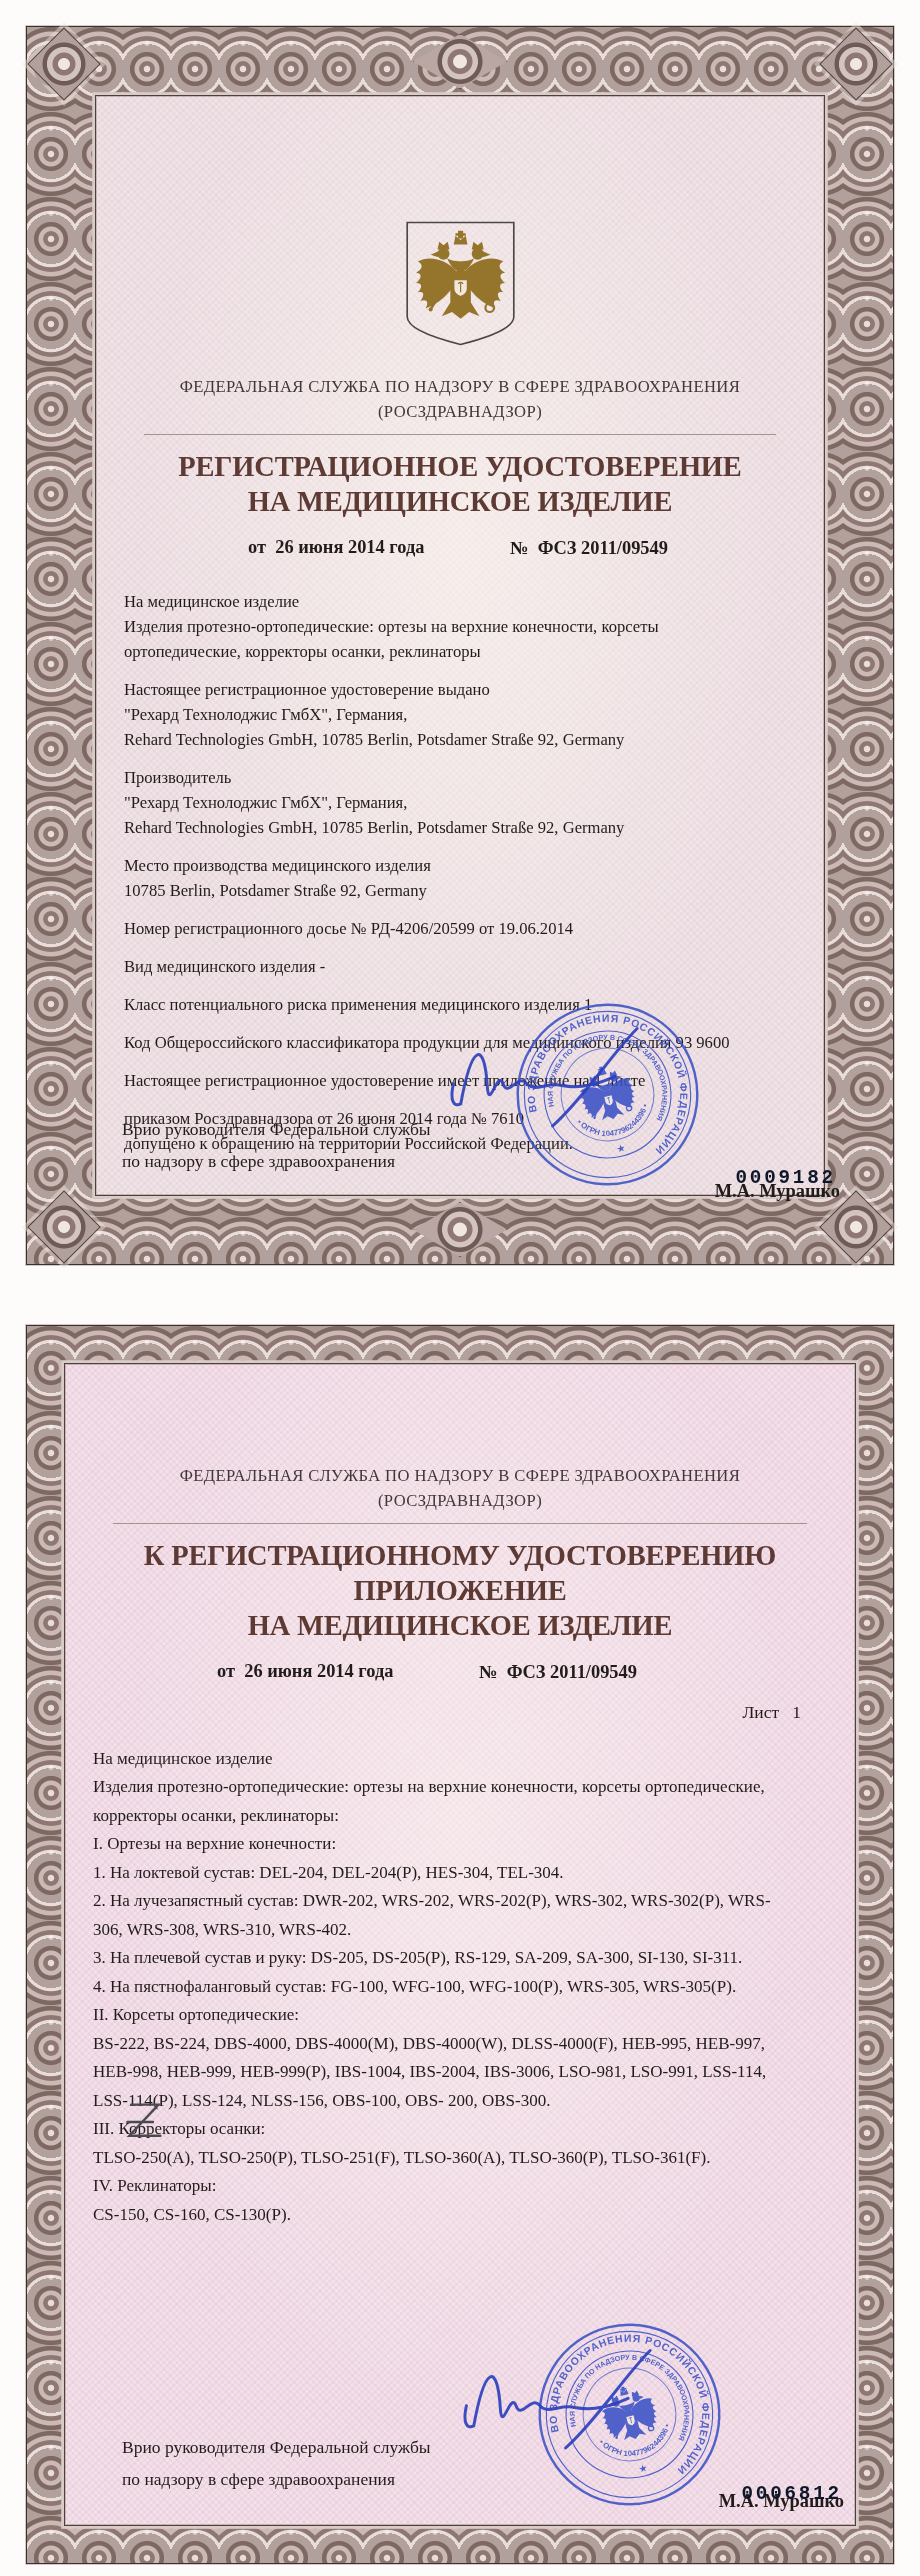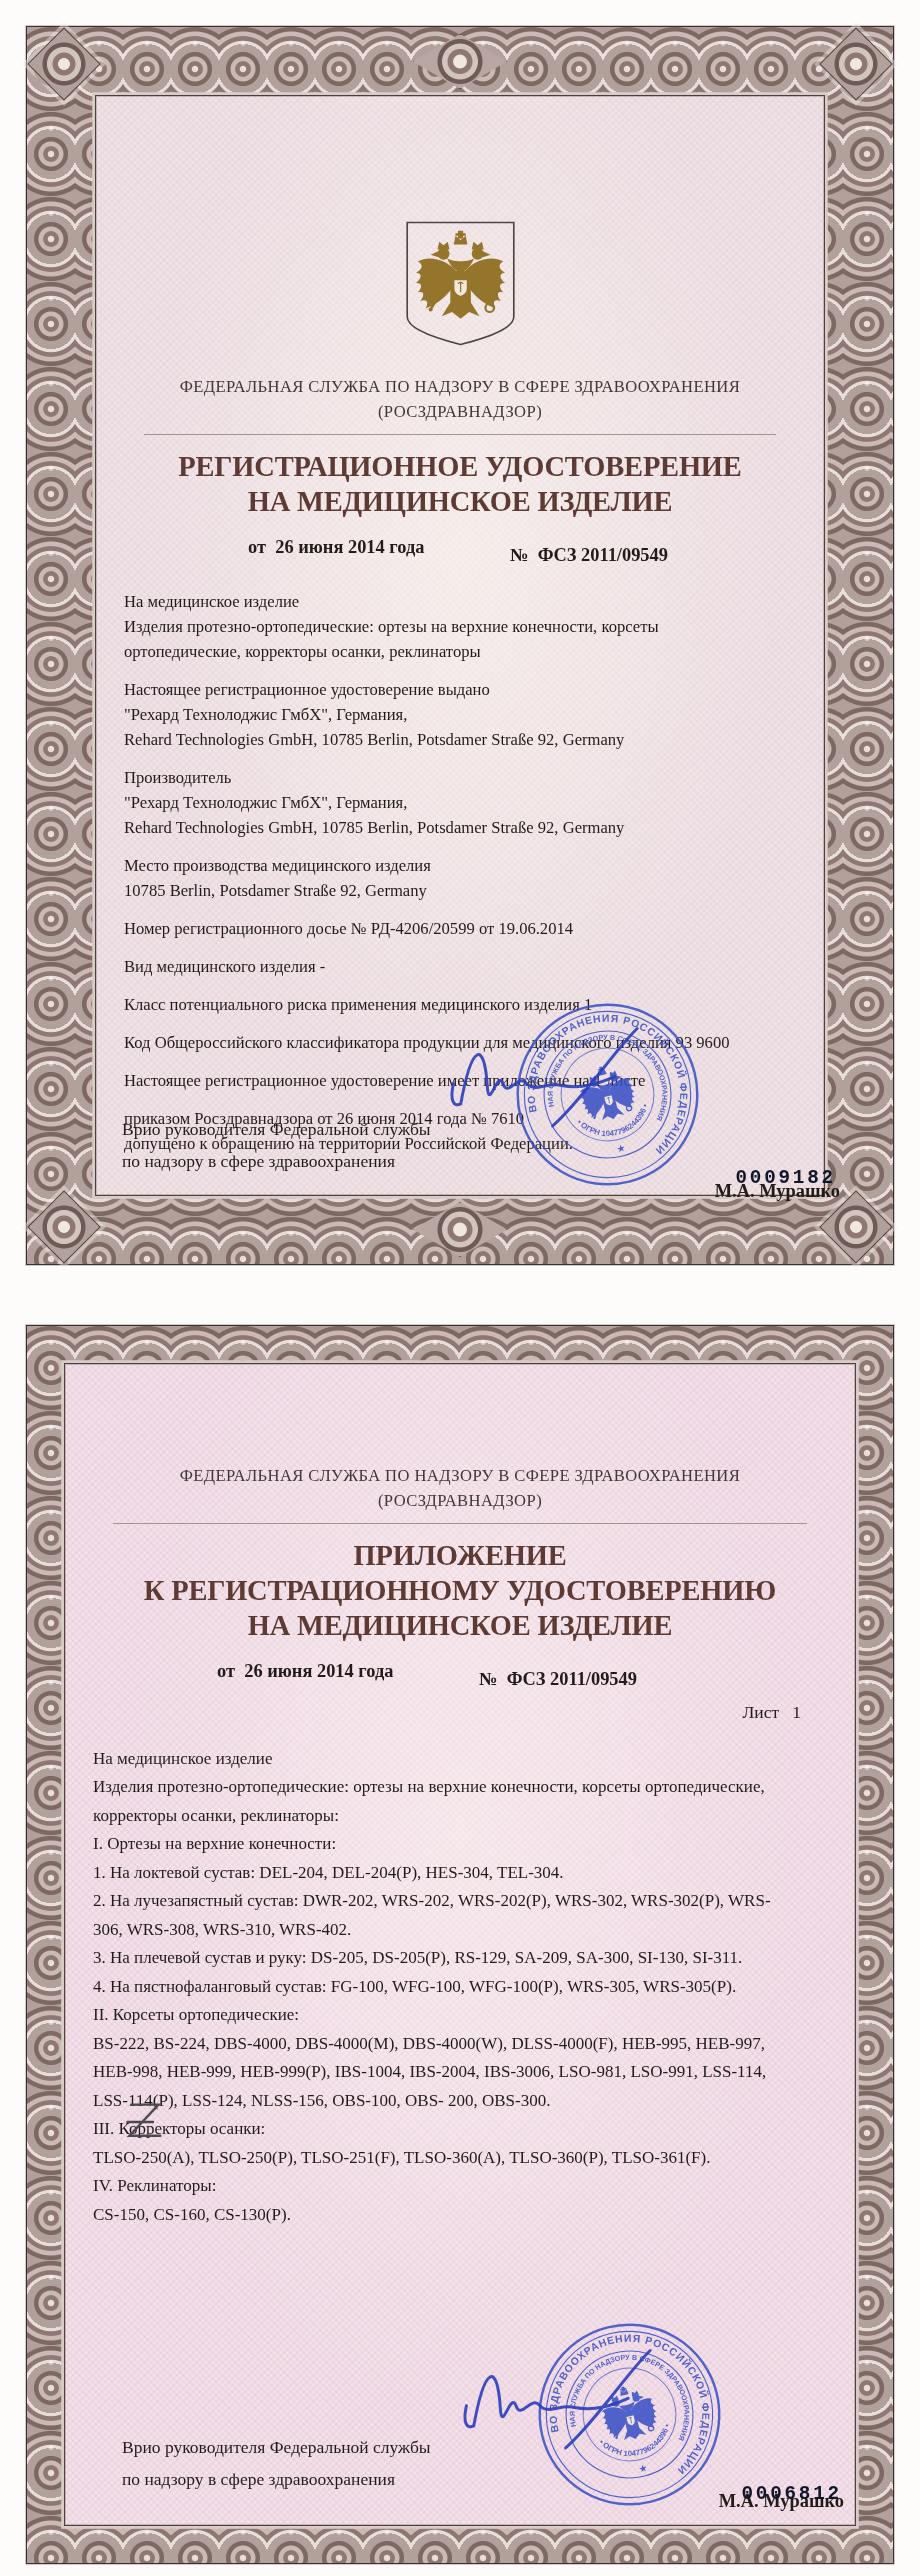--- a/index.html
+++ b/index.html
@@ -69,21 +69,21 @@
   .content{position:absolute;inset:0;padding:0 28px;}
   
   .emblem{width:123px;height:136px;margin:120px auto 0;color:#95752c;}
   .emblem svg{width:100%;height:100%}
   
   .agency{margin-top:22px;text-align:center;font-size:16.6px;line-height:25px;letter-spacing:0.4px;color:#3f3836;}
   .divider{height:0.9px;background:#a3958f;margin:10px 20px 0;}
   .title{margin-top:14px;text-align:center;font-weight:700;font-size:28.5px;line-height:35px;color:#5d3a33;letter-spacing:-0.2px;}
   .daterow{position:relative;margin-top:18.4px;height:26px;font-weight:700;font-size:18.4px;}
   .daterow .d{margin-left:124px;white-space:pre;text-align:center;}
-  .daterow .n{position:absolute;left:386px;top:8px;white-space:pre;}
+  .daterow .n{position:absolute;left:386px;top:1px;white-space:pre;}
   .sheet{margin-top:14.7px;margin-right:26px;text-align:right;font-weight:400;font-size:17.5px;white-space:pre;}
   
   .body1{margin-top:26px;width:655px;font-size:16.6px;line-height:25px;}
   .body2{margin-top:22px;width:683px;font-size:17px;line-height:28.5px;}
   .bl{margin:0;}
   .bl.mt{margin-top:13px;}
   .bl b{font-weight:400;}
   
   .sig-block{position:absolute;left:99px;font-weight:400;font-size:17.5px;line-height:32px;width:396px;}
   #p1 .sig-block{top:1090px;}
@@ -226,22 +226,22 @@
 
   <div class="paper">
     <div class="content">
       <div class="agency" style="margin-top:99px">
         <div>ФЕДЕРАЛЬНАЯ СЛУЖБА ПО НАДЗОРУ В СФЕРЕ ЗДРАВООХРАНЕНИЯ</div>
         <div>(РОСЗДРАВНАДЗОР)</div>
       </div>
       <div class="divider"></div>
 
       <div class="title">
+        <div>К РЕГИСТРАЦИОННОМУ УДОСТОВЕРЕНИЮ</div>
         <div>ПРИЛОЖЕНИЕ</div>
-        <div>К РЕГИСТРАЦИОННОМУ УДОСТОВЕРЕНИЮ</div>
         <div>НА МЕДИЦИНСКОЕ ИЗДЕЛИЕ</div>
       </div>
 
       <div class="daterow">
         <span class="d">от  26 июня 2014 года</span>
         <span class="n">№  ФСЗ 2011/09549</span>
       </div>
 
       <div class="sheet">Лист   1</div>
 

